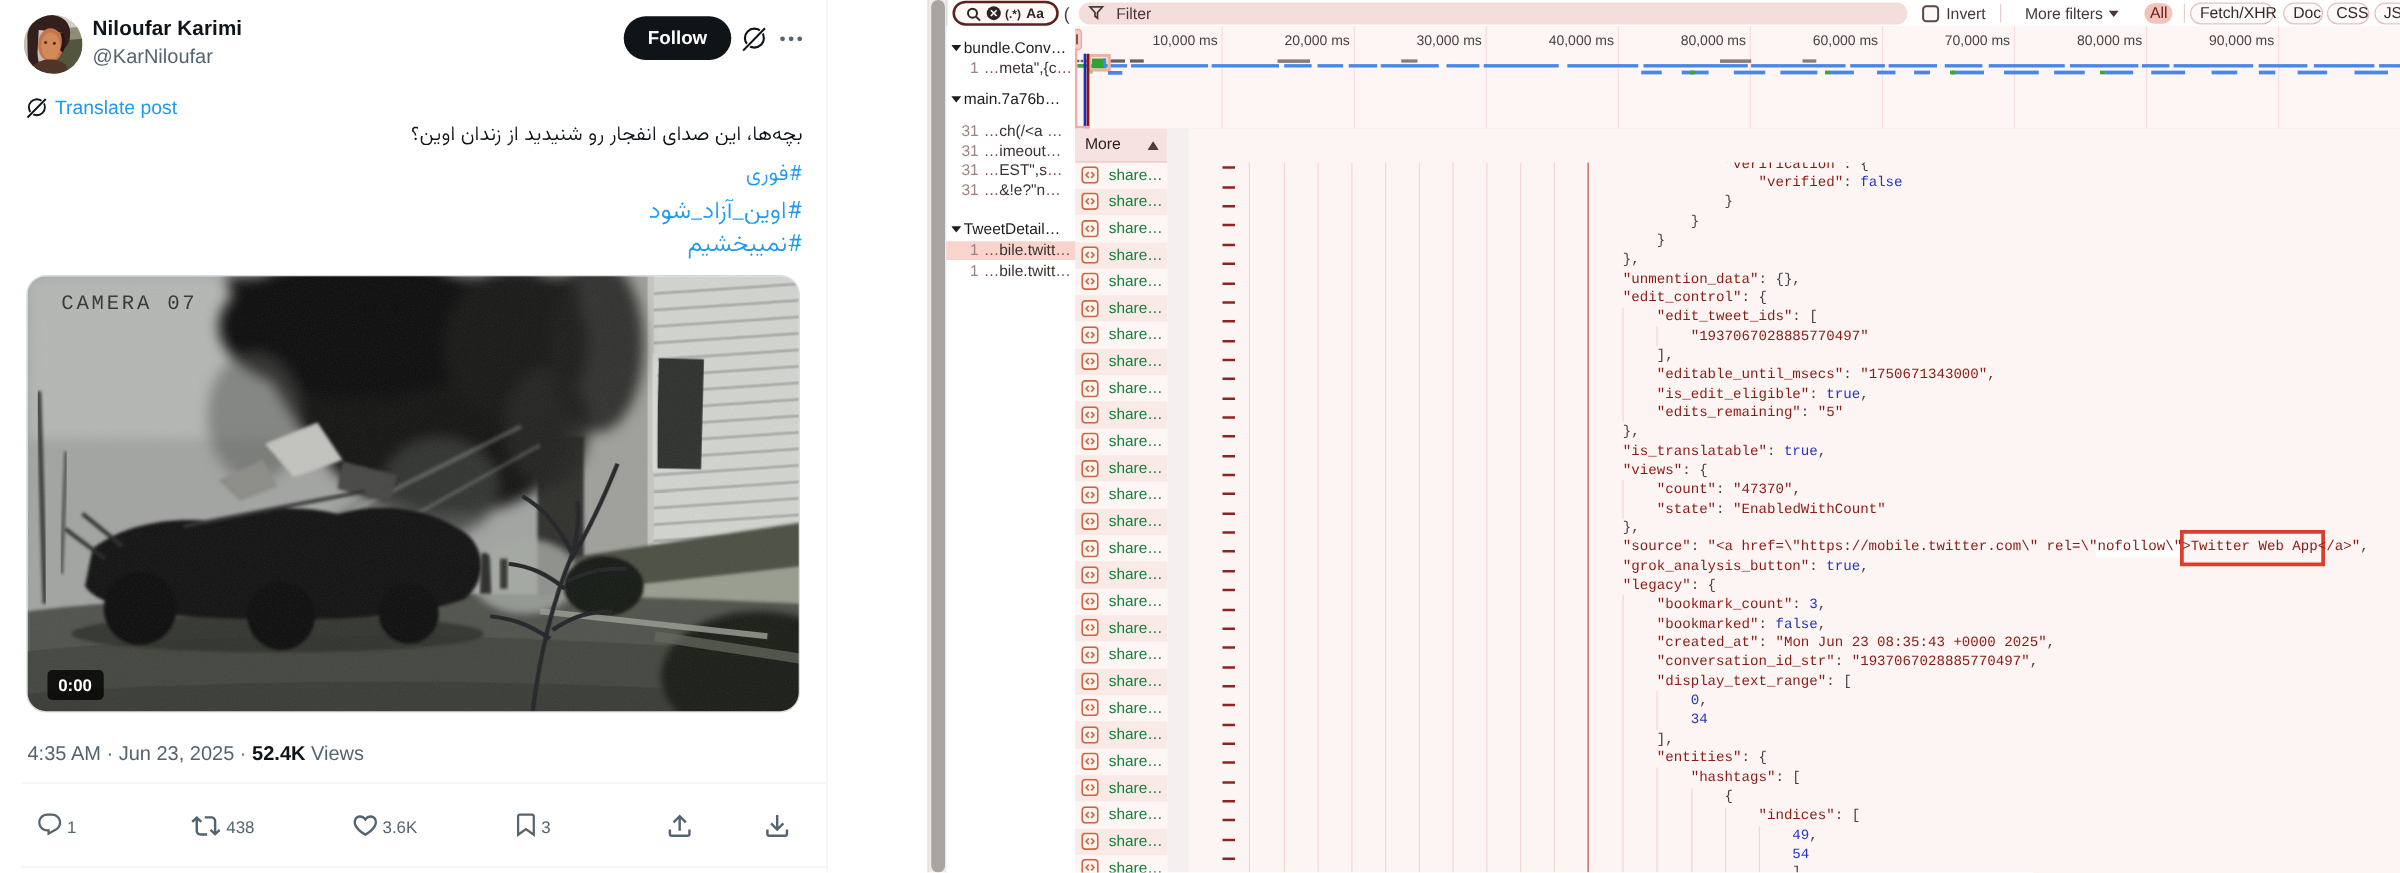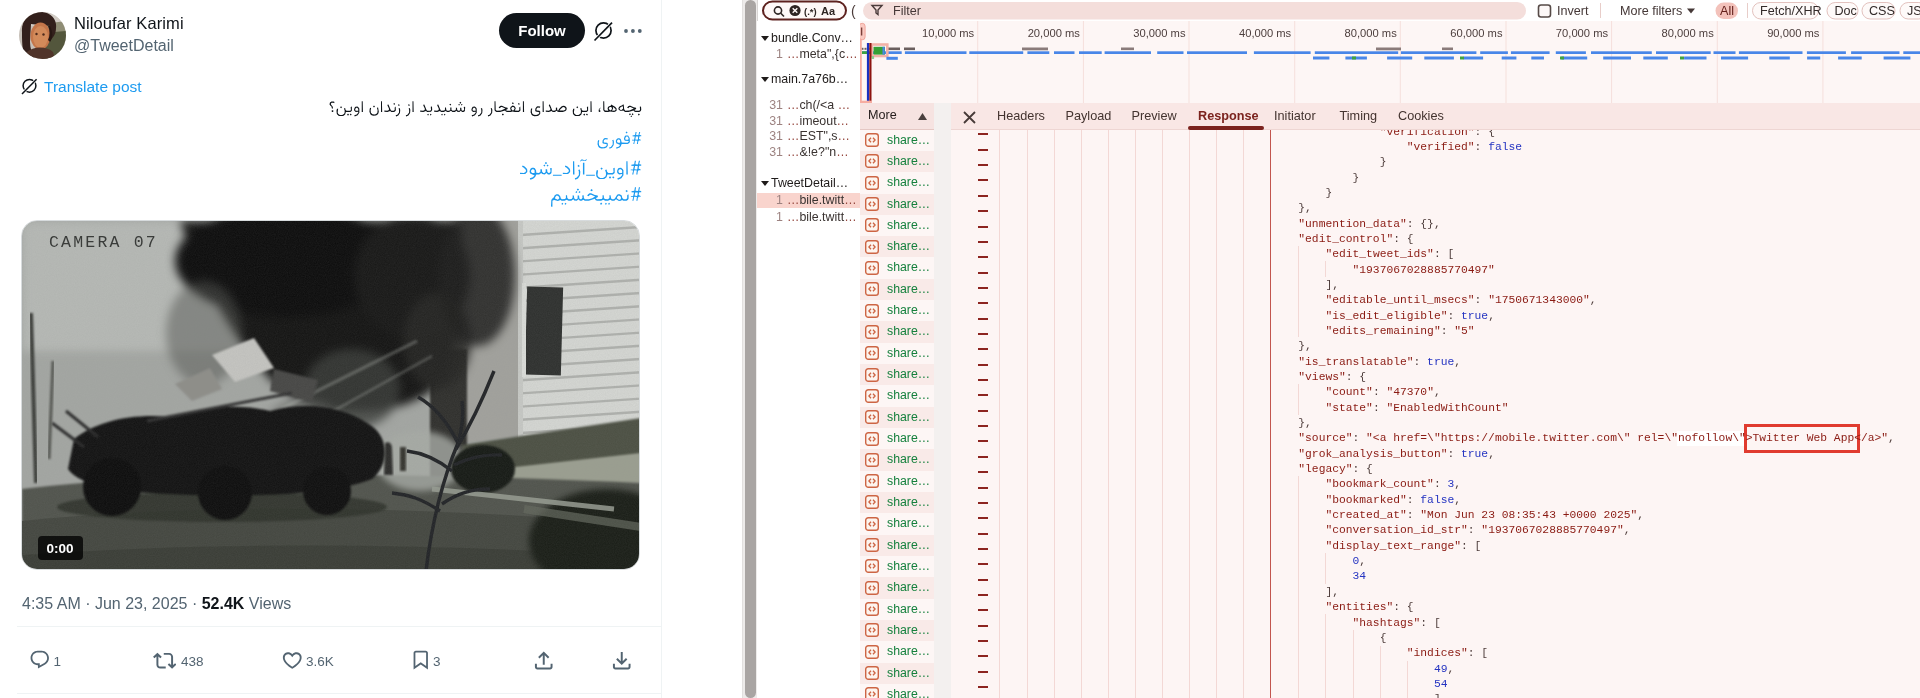--- a/index.html
+++ b/index.html
@@ -1,21 +1,21 @@
 <!DOCTYPE html>
 <html><head><meta charset="utf-8"><title>t</title><style>
 *{margin:0;padding:0;box-sizing:border-box}
 html,body{width:1920px;height:698px;overflow:hidden;background:#fff;
  font-family:"Liberation Sans",sans-serif;-webkit-font-smoothing:antialiased}
 .abs{position:absolute}
 #page{position:relative;width:1920px;height:698px}
 
 #tweet{left:0;top:0;width:742px;height:698px;background:#fff}
 #tweet .colborder{left:661px;top:0;width:1px;height:698px;background:#eff3f4}
-.name{left:74px;top:14px;font-size:16.5px;font-weight:normal;color:#0f1419;letter-spacing:.1px}
+.name{left:74px;top:14px;font-size:16.5px;font-weight:bold;color:#0f1419;letter-spacing:.1px}
 .handle{left:74px;top:36.5px;font-size:16px;color:#536471}
 .follow{left:499px;top:13px;width:86px;height:35px;border-radius:17.5px;background:#0f1419;
  color:#fff;font-size:15px;font-weight:bold;text-align:center;line-height:35px}
 .translate{left:44px;top:78px;font-size:15.5px;color:#1d9bf0}
 .tstamp{left:22px;top:595px;font-size:16px;color:#536471}
 .tstamp b{color:#0f1419}
 .div1{left:17px;top:626px;width:644px;height:1px;background:#eff3f4}
 .div2{left:17px;top:693px;width:644px;height:1px;background:#eff3f4}
 .cnt{font-size:13.5px;color:#536471;top:654px}
 
@@ -68,21 +68,21 @@
           <path d="M3 20 C2 8 11 -1 23 0 C33 1 38 8 37 16 C37 22 34 26 31 28 L31 14 L12 12 L11 30 C11 36 13 42 16 47 L6 47 C3 38 3 28 3 20 Z" fill="#33201c"></path>
           <ellipse cx="21.5" cy="24" rx="10" ry="13.5" fill="#c4764a"></ellipse>
           <ellipse cx="21.5" cy="25" rx="7.5" ry="11" fill="#d28a5a"></ellipse>
           <path d="M31 14 C34 20 34 26 31 30 L29 28 C31 24 31 18 29 14 Z" fill="#271713"></path>
           <circle cx="17.5" cy="22" r="1.2" fill="#4e2a1c"></circle>
           <circle cx="24.5" cy="22.5" r="1.2" fill="#4e2a1c"></circle>
           <path d="M8 40 C14 34 28 34 34 40 L36 47 L6 47 Z" fill="#50342a"></path>
         </g>
       </svg>
  <div class="name abs">Niloufar Karimi</div>
- <div class="handle abs">@TweetDetail</div>
+ <div class="handle abs">@KarNiloufar</div>
  <div class="follow abs">Follow</div>
  <svg class="abs" style="left:592px;top:20px" width="23" height="23" viewBox="0 0 23 23" xmlns="http://www.w3.org/2000/svg">
         <circle cx="11.5" cy="10.5" r="7.6" fill="none" stroke="#0f1419" stroke-width="1.7"></circle>
         <path d="M2.5 20.5 L20 2.6" stroke="#fff" stroke-width="3.4"></path>
         <path d="M2.5 20.5 L20 2.6" stroke="#0f1419" stroke-width="1.7"></path>
       </svg>
  <svg class="abs" style="left:622.5px;top:28px" width="20" height="6" viewBox="0 0 20 6" xmlns="http://www.w3.org/2000/svg">
         <circle cx="3" cy="3" r="1.9" fill="#536471"></circle>
         <circle cx="9.9" cy="3" r="1.9" fill="#536471"></circle>
         <circle cx="16.8" cy="3" r="1.9" fill="#536471"></circle>
@@ -571,33 +571,20 @@
       <div class="nrow" style="top:580.8px">
         <svg class="abs" style="left:4.5px;top:3.6px" width="14" height="14" viewBox="0 0 14 14">
           <rect x="0.7" y="0.7" width="12.6" height="12.6" rx="2.6" fill="#fdf4ee" stroke="#cd6544" stroke-width="1.4"></rect>
           <path d="M6 4.7 L3.9 7 L6 9.3 M8 4.7 L10.1 7 L8 9.3" fill="none" stroke="#cd6544" stroke-width="1.3"></path>
         </svg>
         <div class="txt">share…</div>
       </div>
     </div>
 <div id="gutcol" class="abs"></div>
     <div id="drawer" class="abs">
-      <div id="tabbar">
-        <svg class="abs" style="left:12px;top:8px" width="13" height="13" viewBox="0 0 13 13">
-          <path d="M1 1 L12 12 M12 1 L1 12" stroke="#473a38" stroke-width="1.8"></path>
-        </svg>
-        <div class="tab" style="left:46px">Headers</div>
-        <div class="tab" style="left:114.5px">Payload</div>
-        <div class="tab" style="left:180.5px">Preview</div>
-        <div class="tab sel" style="left:247px">Response</div>
-        <div class="tab" style="left:323px">Initiator</div>
-        <div class="tab" style="left:388.5px">Timing</div>
-        <div class="tab" style="left:447px">Cookies</div>
-        <div class="abs" style="left:237px;top:22.8px;width:76px;height:4px;border-radius:2px;background:#7b231e"></div>
-      </div>
       <div id="editor">
         <div class="guide" style="left:292.3px;top:0;height:568.5px"></div>
         <div class="guide" style="left:265.2px;top:0;height:568.5px"></div>
         <div class="guide" style="left:238.1px;top:0;height:568.5px"></div>
         <div class="guide" style="left:211.0px;top:0;height:568.5px"></div>
         <div class="guide" style="left:183.9px;top:0;height:568.5px"></div>
         <div class="guide" style="left:156.8px;top:0;height:568.5px"></div>
         <div class="guide" style="left:129.7px;top:0;height:568.5px"></div>
         <div class="guide" style="left:102.6px;top:0;height:568.5px"></div>
         <div class="guide" style="left:75.5px;top:0;height:568.5px"></div>

